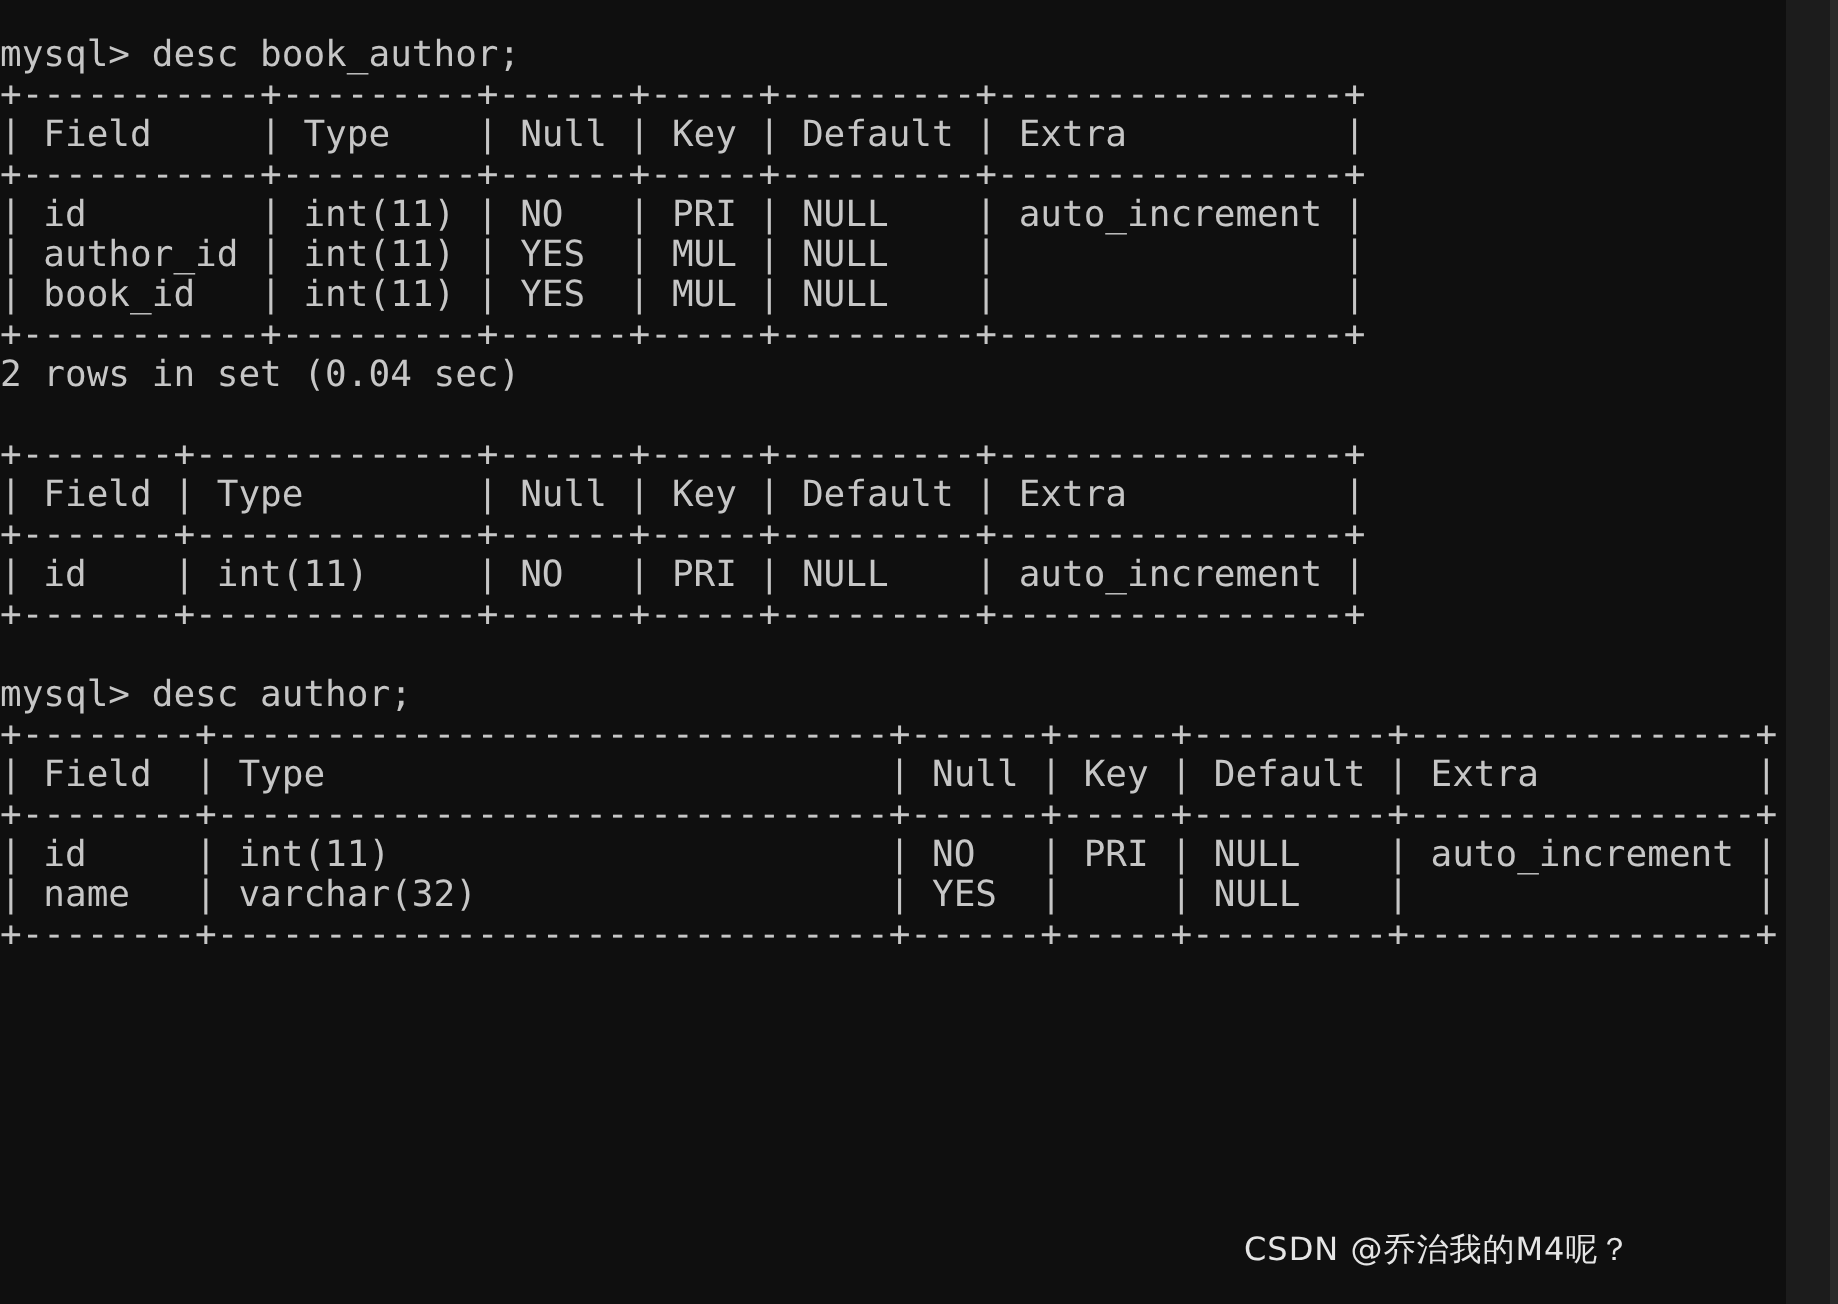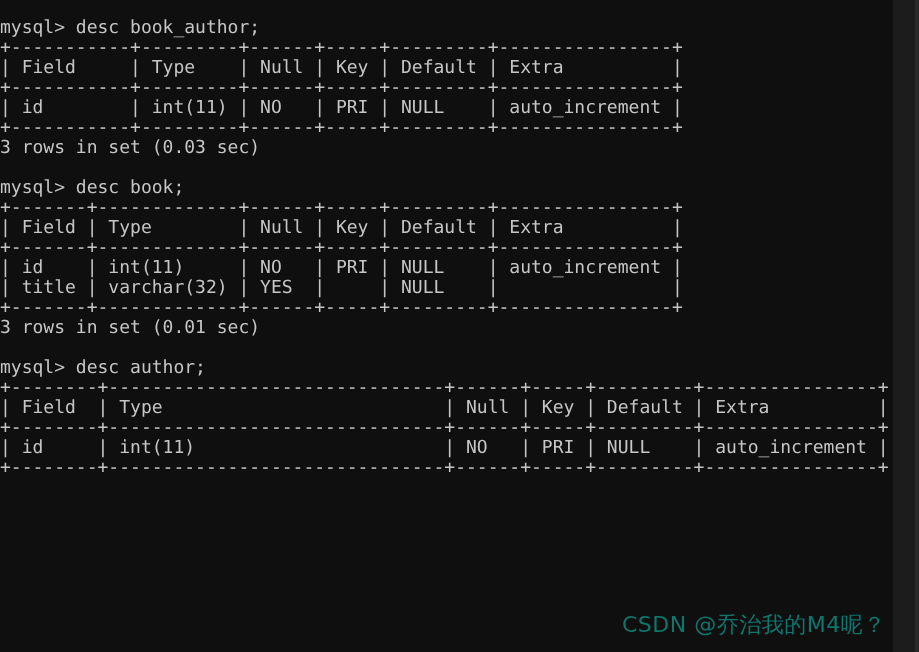--- a/index.html
+++ b/index.html
@@ -56,58 +56,58 @@
     right: 0;
     width: 4px;
     height: 652px;
     background: #2a2a2a;
   }
   #watermark {
     position: absolute;
     left: 622px;
     top: 610px;
     font-family: "DejaVu Sans", "Liberation Sans", sans-serif;
-    font-size: 22px;
+    font-size: 16px;
     line-height: 30px;
-    color: #0f766e;
+    color: #e5e5e5;
     white-space: pre;
     letter-spacing: 0.5px;
   }
 </style>
 </head>
 <body>
 
 <div id="terminal">
 
   <div id="scrollbar-track"></div>
   <div id="scrollbar-edge"></div>
 
   <div id="console-output">
     <div class="spacer-top"></div>
   <div class="term-line">mysql&gt; desc book_author;</div>
       <div class="term-line">+-----------+---------+------+-----+---------+----------------+</div>
       <div class="term-line">| Field     | Type    | Null | Key | Default | Extra          |</div>
       <div class="term-line">+-----------+---------+------+-----+---------+----------------+</div>
       <div class="term-line">| id        | int(11) | NO   | PRI | NULL    | auto_increment |</div>
+      <div class="term-line">| author_id | int(11) | YES  | MUL | NULL    |                |</div>
+      <div class="term-line">| book_id   | int(11) | YES  | MUL | NULL    |                |</div>
       <div class="term-line">+-----------+---------+------+-----+---------+----------------+</div>
-      <div class="term-line">3 rows in set (0.03 sec)</div>
+      <div class="term-line">2 rows in set (0.04 sec)</div>
       <div class="term-line blank">&nbsp;</div>
-      <div class="term-line">mysql&gt; desc book;</div>
       <div class="term-line">+-------+-------------+------+-----+---------+----------------+</div>
       <div class="term-line">| Field | Type        | Null | Key | Default | Extra          |</div>
       <div class="term-line">+-------+-------------+------+-----+---------+----------------+</div>
       <div class="term-line">| id    | int(11)     | NO   | PRI | NULL    | auto_increment |</div>
-      <div class="term-line">| title | varchar(32) | YES  |     | NULL    |                |</div>
       <div class="term-line">+-------+-------------+------+-----+---------+----------------+</div>
-      <div class="term-line">3 rows in set (0.01 sec)</div>
       <div class="term-line blank">&nbsp;</div>
       <div class="term-line">mysql&gt; desc author;</div>
       <div class="term-line">+--------+-------------------------------+------+-----+---------+----------------+</div>
       <div class="term-line">| Field  | Type                          | Null | Key | Default | Extra          |</div>
       <div class="term-line">+--------+-------------------------------+------+-----+---------+----------------+</div>
       <div class="term-line">| id     | int(11)                       | NO   | PRI | NULL    | auto_increment |</div>
+      <div class="term-line">| name   | varchar(32)                   | YES  |     | NULL    |                |</div>
       <div class="term-line">+--------+-------------------------------+------+-----+---------+----------------+</div>
       <div class="term-line blank">&nbsp;</div>
     </div>
 
   <div id="watermark">CSDN @乔治我的M4呢？</div>
 
 </div>
 
 </body></html>

